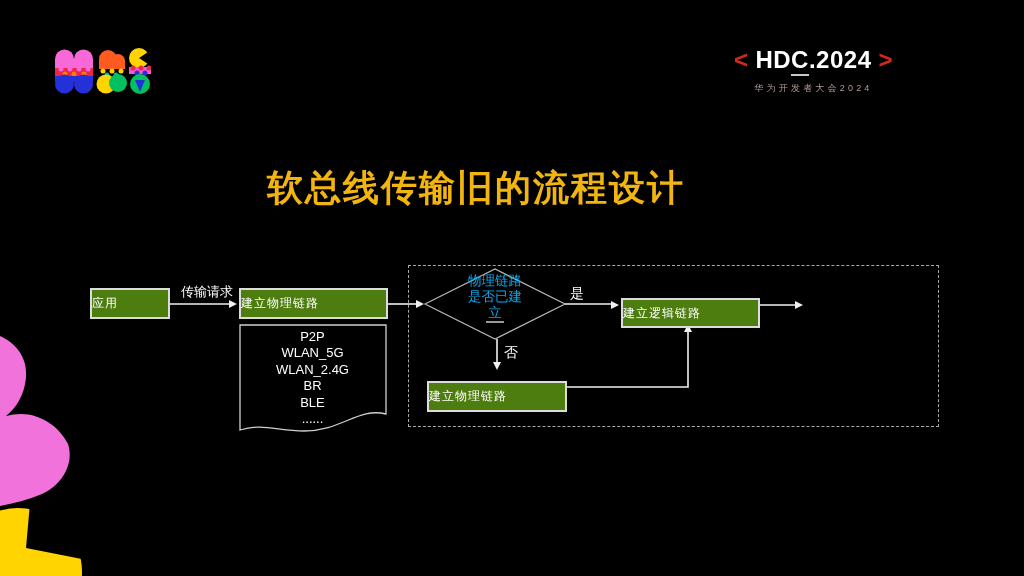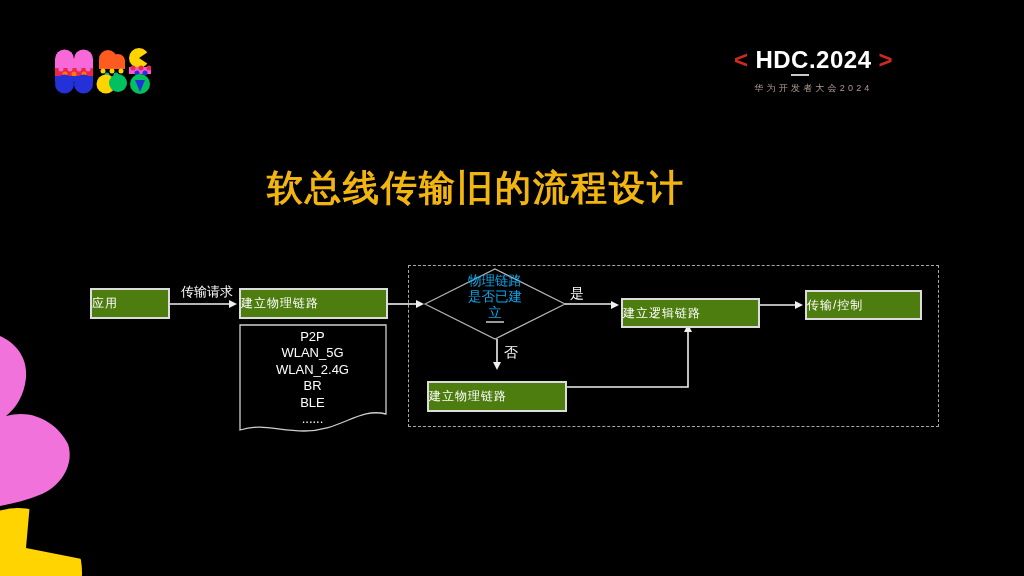--- a/index.html
+++ b/index.html
@@ -129,23 +129,20 @@
 
   <div class="flow-box box-app">
     <span>应用</span>
   </div>
   <div class="flow-box box-linktype">
     <span>建立物理链路</span>
   </div>
   <div class="flow-box box-logical">
     <span>建立逻辑链路</span>
   </div>
-  <div class="flow-box box-transfer">
-    <span>传输/控制</span>
-  </div>
   <div class="flow-box box-physical">
     <span>建立物理链路</span>
   </div>
 
   <div class="diamond-text">
     <div>物理链路</div>
     <div>是否已建</div>
     <div><span class="underlined">立</span></div>
   </div>
 

